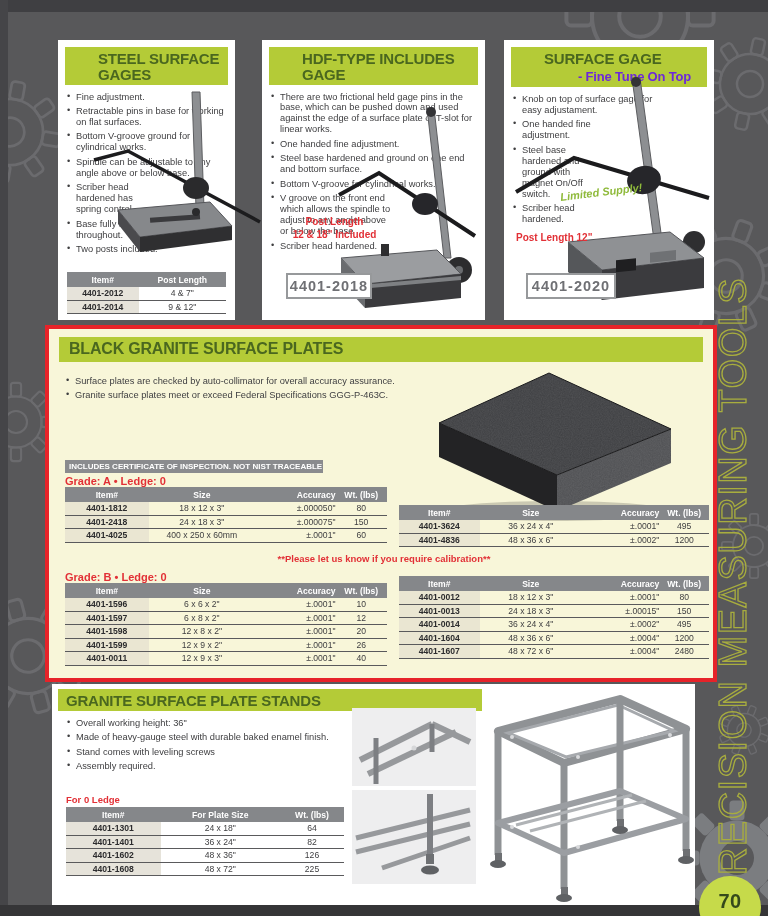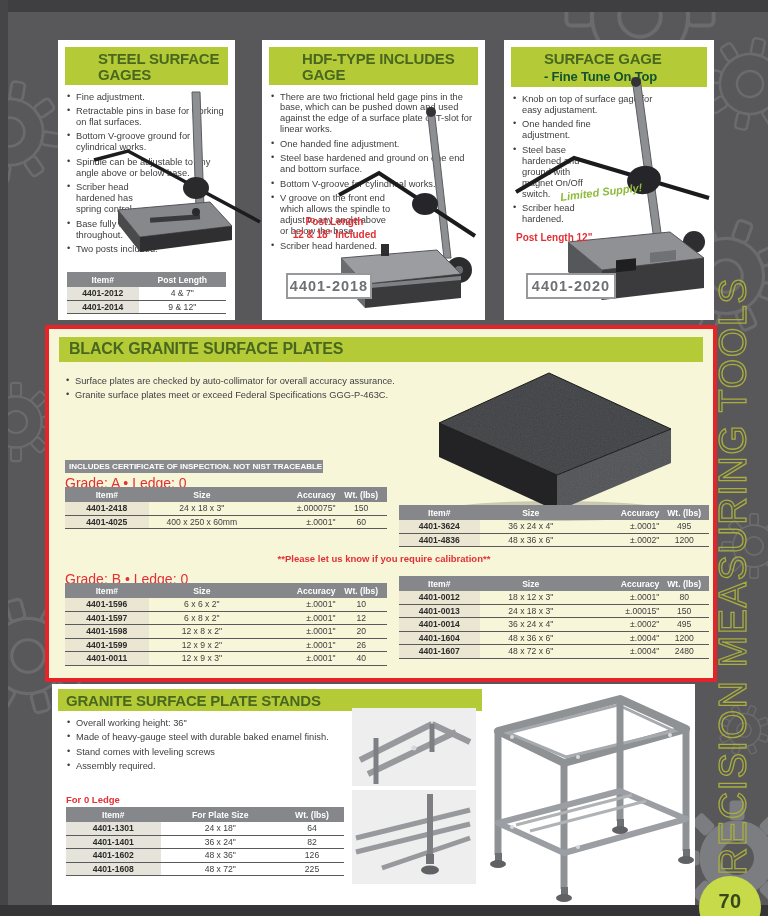--- a/index.html
+++ b/index.html
@@ -7,21 +7,21 @@
         font-family:"Liberation Sans",sans-serif;color:#3e3e40;}
   .edge-top{position:absolute;left:0;top:0;width:768px;height:12px;background:#3f3f42;}
   .edge-bottom{position:absolute;left:0;top:905px;width:768px;height:11px;background:#353537;}
   .edge-left{position:absolute;left:0;top:0;width:8px;height:916px;background:#454548;}
   .bg-decor{position:absolute;left:0;top:0;z-index:0;}
 
   
   .panel{position:absolute;background:#fff;z-index:1;}
   .bar{background:#b4cb37;color:#4a671f;font-weight:bold;letter-spacing:-0.2px;}
   .bar .t1{display:block;padding:4px 0 2px 8px;font-size:15px;line-height:1.05;}
-  .bar .t2{display:block;padding:0 0 3px 8px;font-size:13px;color:#14532d;}
+  .bar .t2{display:block;padding:0 0 3px 8px;font-size:13px;color:#6d28d9;margin-left:34px;}
 
   ul.bullets{list-style:none;margin:7px 6px 0 8px;padding:0;font-size:9.3px;line-height:1.18;}
   ul.bullets li{position:relative;padding-left:10px;margin-bottom:3.5px;}
   ul.bullets li::before{content:"•";position:absolute;left:1px;top:-1px;}
 
   
   table.spec{width:100%;border-collapse:collapse;table-layout:fixed;font-size:8.6px;}
   table.spec th{background:#85878a;color:#fff;font-weight:bold;height:13px;padding:1px 0;font-size:8.6px;}
   table.spec td{text-align:center;height:12.5px;padding:0;border-bottom:1px solid #5a5a5c;color:#3e3e40;}
   table.spec td.item-cell{background:#e6e3da;font-weight:bold;color:#2c2c2e;}
@@ -57,21 +57,21 @@
 
   
   .granite-box{position:absolute;left:45px;top:325px;width:672px;height:357px;
                border:4px solid #e62329;background:#f8f6d9;z-index:1;box-sizing:border-box;}
   .granite-inner{position:absolute;inset:0;}
   .granite-inner .bar{position:absolute;left:10px;top:8px;width:644px;}
   .granite-inner .bar .t1{font-size:16px;padding:4px 0 4px 10px;}
   .granite-inner ul.bullets{position:absolute;left:8px;top:40px;width:340px;}
   .cert-bar{position:absolute;left:16px;top:131px;width:258px;height:13px;background:#8a8b8e;
             color:#fff;font-weight:bold;font-size:8px;line-height:13px;padding-left:4px;box-sizing:border-box;}
-  .grade-label{position:absolute;color:#e23036;font-weight:normal;font-size:14px;}
+  .grade-label{position:absolute;color:#e23036;font-weight:bold;font-size:11px;}
   .tbl{position:absolute;}
   .cal-note{position:absolute;left:140px;top:224px;width:390px;text-align:center;
             color:#e23036;font-weight:bold;font-size:9.5px;}
   .granite-img{position:absolute;left:378px;top:34px;}
 
   
   .stands{left:52px;top:684px;width:643px;height:221px;}
   .stands .bar{margin:5px 0 0 6px;width:520px;}
   .stands ul.bullets{width:310px;margin-left:14px;}
   .ledge-label{position:absolute;left:14px;top:110px;color:#e23036;font-weight:bold;font-size:9.5px;}
@@ -274,20 +274,26 @@
           <thead>
               <tr>
                 <th>Item#</th>
                 <th>Size</th>
                 <th>Accuracy</th>
                 <th>Wt. (lbs)</th>
               </tr>
             </thead>
           <tbody>
               <tr>
+                <td class="item-cell">4401-1812</td>
+                <td>18 x 12 x 3"</td>
+                <td>±.000050"</td>
+                <td>80</td>
+              </tr>
+              <tr>
                 <td class="item-cell">4401-2418</td>
                 <td>24 x 18 x 3"</td>
                 <td>±.000075"</td>
                 <td>150</td>
               </tr>
               <tr>
                 <td class="item-cell">4401-4025</td>
                 <td>400 x 250 x 60mm</td>
                 <td>±.0001"</td>
                 <td>60</td>

